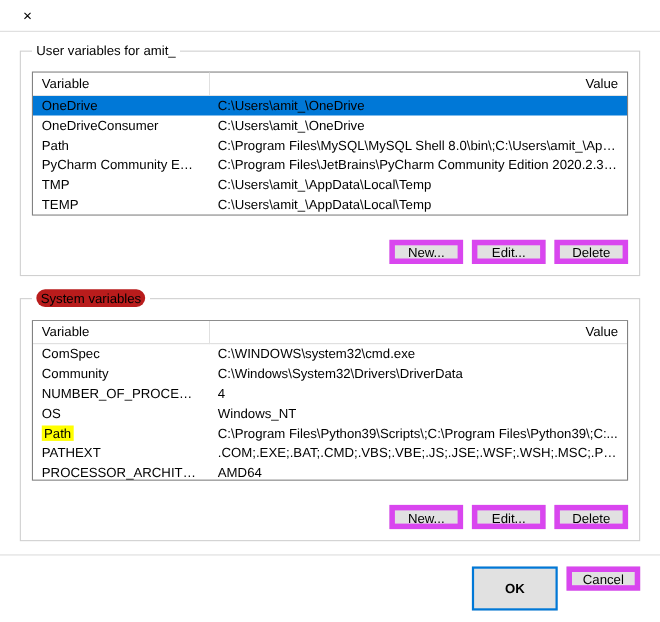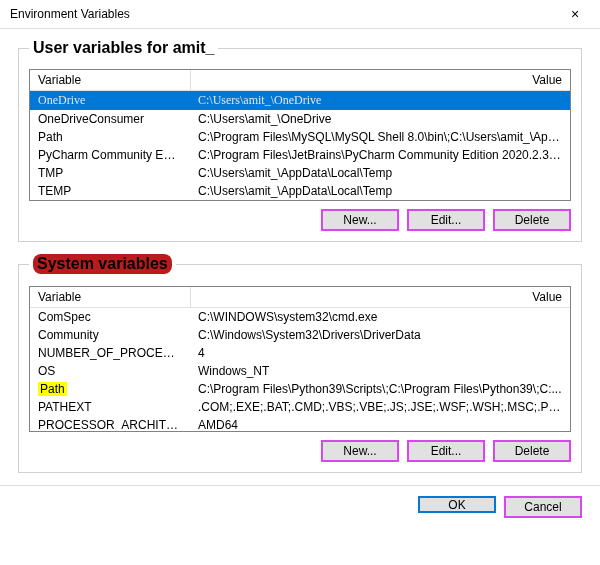--- a/index.html
+++ b/index.html
@@ -29,35 +29,34 @@
     .content {
       padding: 10px 18px 0 18px;
     }
     fieldset {
       border: 1px solid #d0d0d0;
       padding: 8px 10px 10px 10px;
       margin-bottom: 12px;
       position: relative;
     }
     legend {
-      font-size: 16px;
+      font-size: 12px;
       padding: 0 4px;
-      font-weight: bold;
     }
     .highlight {
       background: #b91c1c;
       border-radius: 8px;
       padding: 1px 4px;
       display: inline-block;
     }
     .table-wrap {
       border: 1px solid #828282;
       background: #fff;
       margin-top: 4px;
-      margin-bottom: 8px;
+      margin-bottom: 22px;
       position: relative;
     }
     .table-scroll {
       overflow-y: scroll;
     }
     .sys-scroll { height: 144px; }
     table {
       width: 100%;
       border-collapse: collapse;
       table-layout: fixed;
@@ -75,62 +74,61 @@
     }
     thead th:last-child { border-right: none; text-align: right; }
     tbody td {
       padding: 2px 8px;
       white-space: nowrap;
       overflow: hidden;
       text-overflow: ellipsis;
     }
     tr.selected td {
       background: #0078d7;
-      color: #e5e5e5;
-      font-family: Liberation Serif, serif;
+      color: #000000;
     }
     td.hl span {
       background: #ffff00;
       padding: 0 2px;
     }
     .btn-row {
       display: flex;
       justify-content: flex-end;
       gap: 8px;
     }
     button {
-      width: 78px;
+      width: 67px;
       height: 22px;
       font-family: inherit;
       font-size: 12px;
       background: #e1e1e1;
-      border: 2px solid #d946ef;
+      border: 5px solid #d946ef;
       cursor: pointer;
     }
     button.primary {
       border: 2px solid #0078d7;
       width: 78px;
-      height: 17px;
+      height: 40px;
+      font-weight: bold;
     }
     .dialog-buttons {
       display: flex;
       justify-content: flex-end;
       gap: 8px;
       padding: 10px 18px 12px 18px;
       border-top: 1px solid #ddd;
       margin-top: 4px;
     }
     .col-var { width: 160px; }
     .col-val { width: auto; }
   </style>
 </head>
 <body>
 
 <div class="titlebar">
-  <span>Environment Variables</span>
   <span class="close-btn">×</span>
 </div>
 
 <div class="content">
 
   <fieldset>
     <legend>User variables for amit_</legend>
     <div class="table-wrap">
       <table>
         <colgroup>

